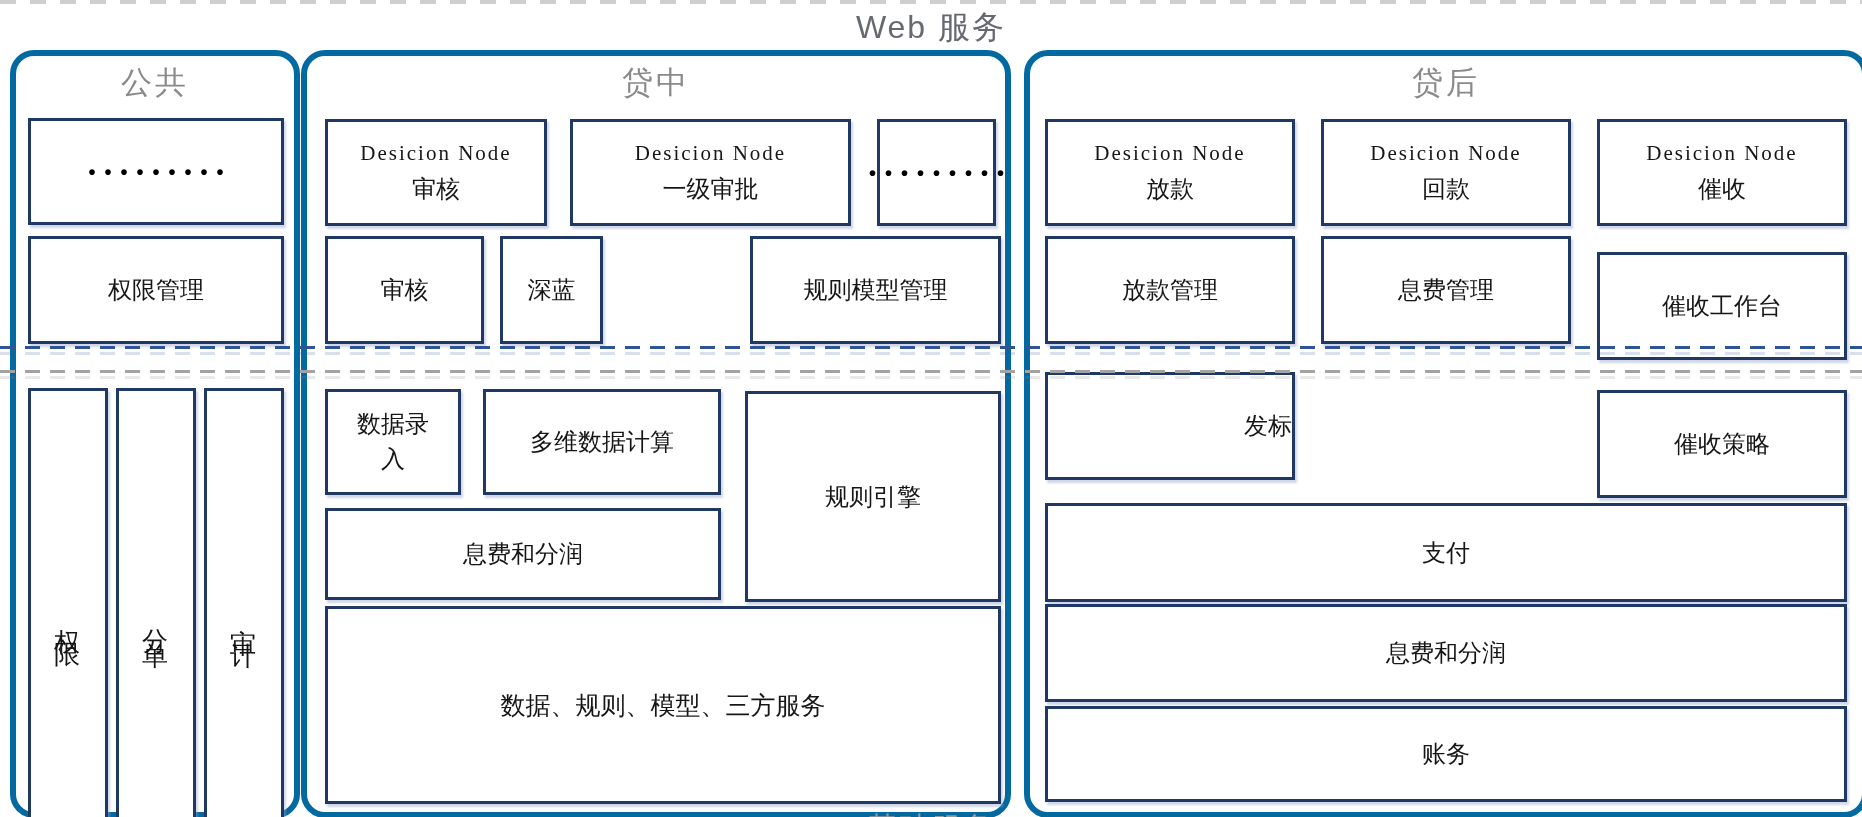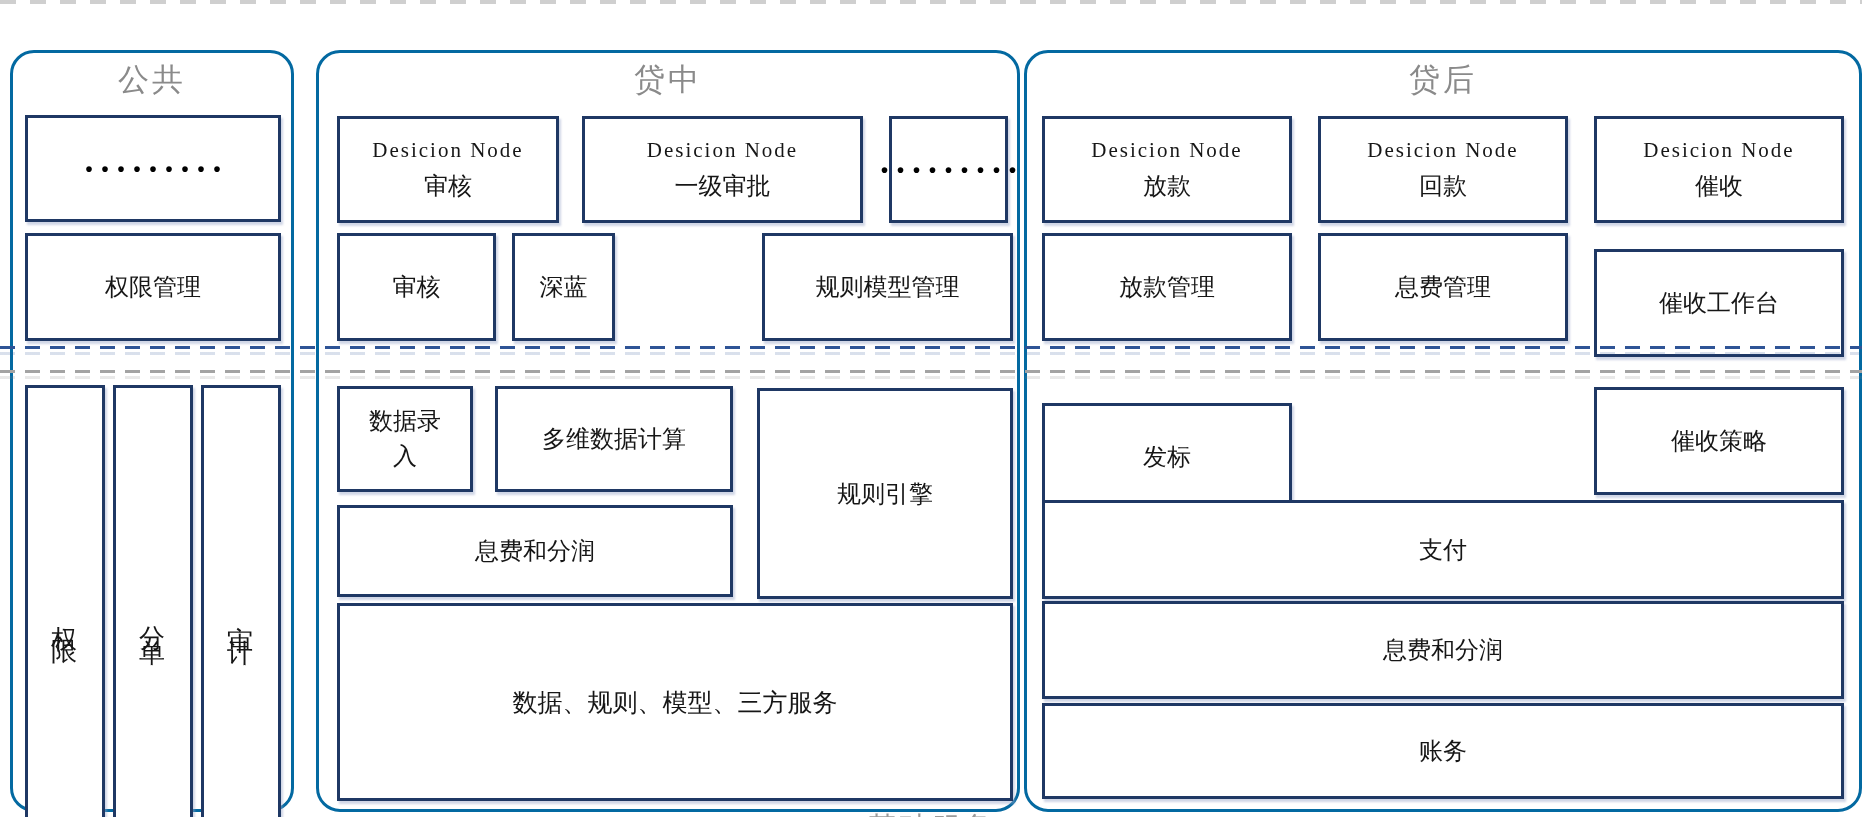--- a/index.html
+++ b/index.html
@@ -10,21 +10,21 @@
   
   .top-dash{
     position:absolute;top:0;left:0;width:100%;height:4px;
     background:repeating-linear-gradient(90deg,#cfcfcf 0 16px,transparent 16px 30px);
   }
   .web-title{
     position:absolute;top:6px;left:0;width:100%;text-align:center;
     font-size:32px;color:#666a70;letter-spacing:2px;
   }
   .panel{
-    position:absolute;border:3px solid #0369a1;border-radius:24px;background:#fff;
+    position:absolute;border:6px solid #0369a1;border-radius:24px;background:#fff;
   }
   .panel-title{
     position:absolute;top:6px;left:0;right:0;text-align:center;
     font-size:31px;color:#8a8a8a;letter-spacing:3px;font-weight:400;
   }
   .nbox{
     position:absolute;background:#fff;border:3px solid #1f3864;
     display:flex;flex-direction:column;align-items:center;justify-content:center;
     text-align:center;font-size:24px;color:#161616;
     box-shadow:2px 3px 2px rgba(150,165,200,0.45);
@@ -55,20 +55,21 @@
     font-size:30px;color:#9a9a9a;letter-spacing:2px;
   }
   .big-font{font-size:25px;}
 </style>
 </head>
 <body>
 
 <div class="canvas">
 
   <div class="top-dash"></div>
+  <div class="web-title">Web 服务</div>
 
   <div class="panel" style="left:10px;top:50px;width:278px;height:756px;">
     <div class="panel-title">公共</div>
 
     <div class="nbox" style="left:12px;top:62px;width:250px;height:101px;">
       <span class="dots">•••••••••</span>
     </div>
 
     <div class="nbox" style="left:12px;top:180px;width:250px;height:102px;">
       <span>权限管理</span>
@@ -78,21 +79,21 @@
       <span class="pillar-text">权限</span>
     </div>
     <div class="nbox" style="left:100px;top:332px;width:74px;height:461px;">
       <span class="pillar-text">分单</span>
     </div>
     <div class="nbox" style="left:188px;top:332px;width:74px;height:461px;">
       <span class="pillar-text">审计</span>
     </div>
   </div>
 
-  <div class="panel" style="left:316px;top:50px;width:698px;height:756px;">
+  <div class="panel" style="left:301px;top:50px;width:698px;height:756px;">
     <div class="panel-title">贷中</div>
 
     <div class="nbox" style="left:18px;top:63px;width:216px;height:101px;">
       <div class="dn-en">Desicion Node</div>
       <div class="dn-zh">审核</div>
     </div>
     <div class="nbox" style="left:263px;top:63px;width:275px;height:101px;">
       <div class="dn-en">Desicion Node</div>
       <div class="dn-zh">一级审批</div>
     </div>
@@ -146,21 +147,21 @@
     <div class="nbox" style="left:15px;top:180px;width:244px;height:102px;">
       <span>放款管理</span>
     </div>
     <div class="nbox" style="left:291px;top:180px;width:244px;height:102px;">
       <span>息费管理</span>
     </div>
     <div class="nbox" style="left:567px;top:180px;width:244px;height:102px;margin-top:16px;">
       <span>催收工作台</span>
     </div>
 
-    <div class="nbox" style="left:15px;top:350px;width:244px;height:102px;">
+    <div class="nbox" style="left:15px;top:316px;width:244px;height:102px;align-items:flex-end;">
       <span>发标</span>
     </div>
     <div class="nbox" style="left:567px;top:334px;width:244px;height:102px;">
       <span>催收策略</span>
     </div>
 
     <div class="nbox" style="left:15px;top:447px;width:796px;height:93px;">
       <span>支付</span>
     </div>
     <div class="nbox" style="left:15px;top:548px;width:796px;height:92px;">

